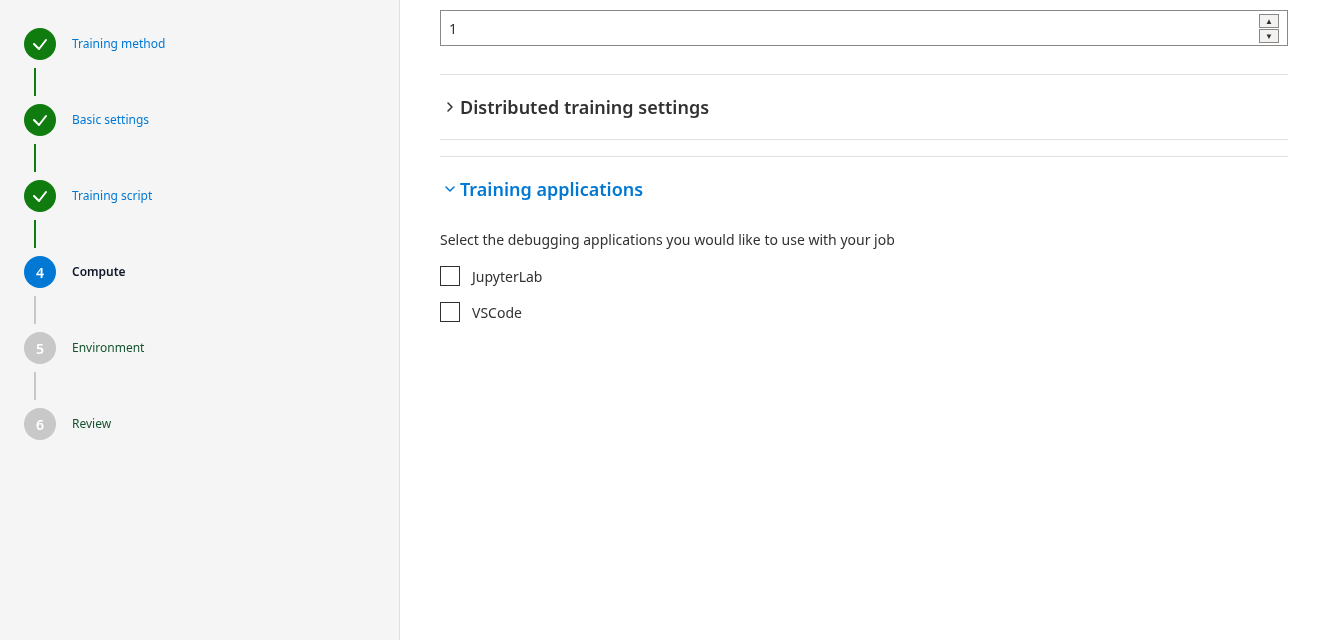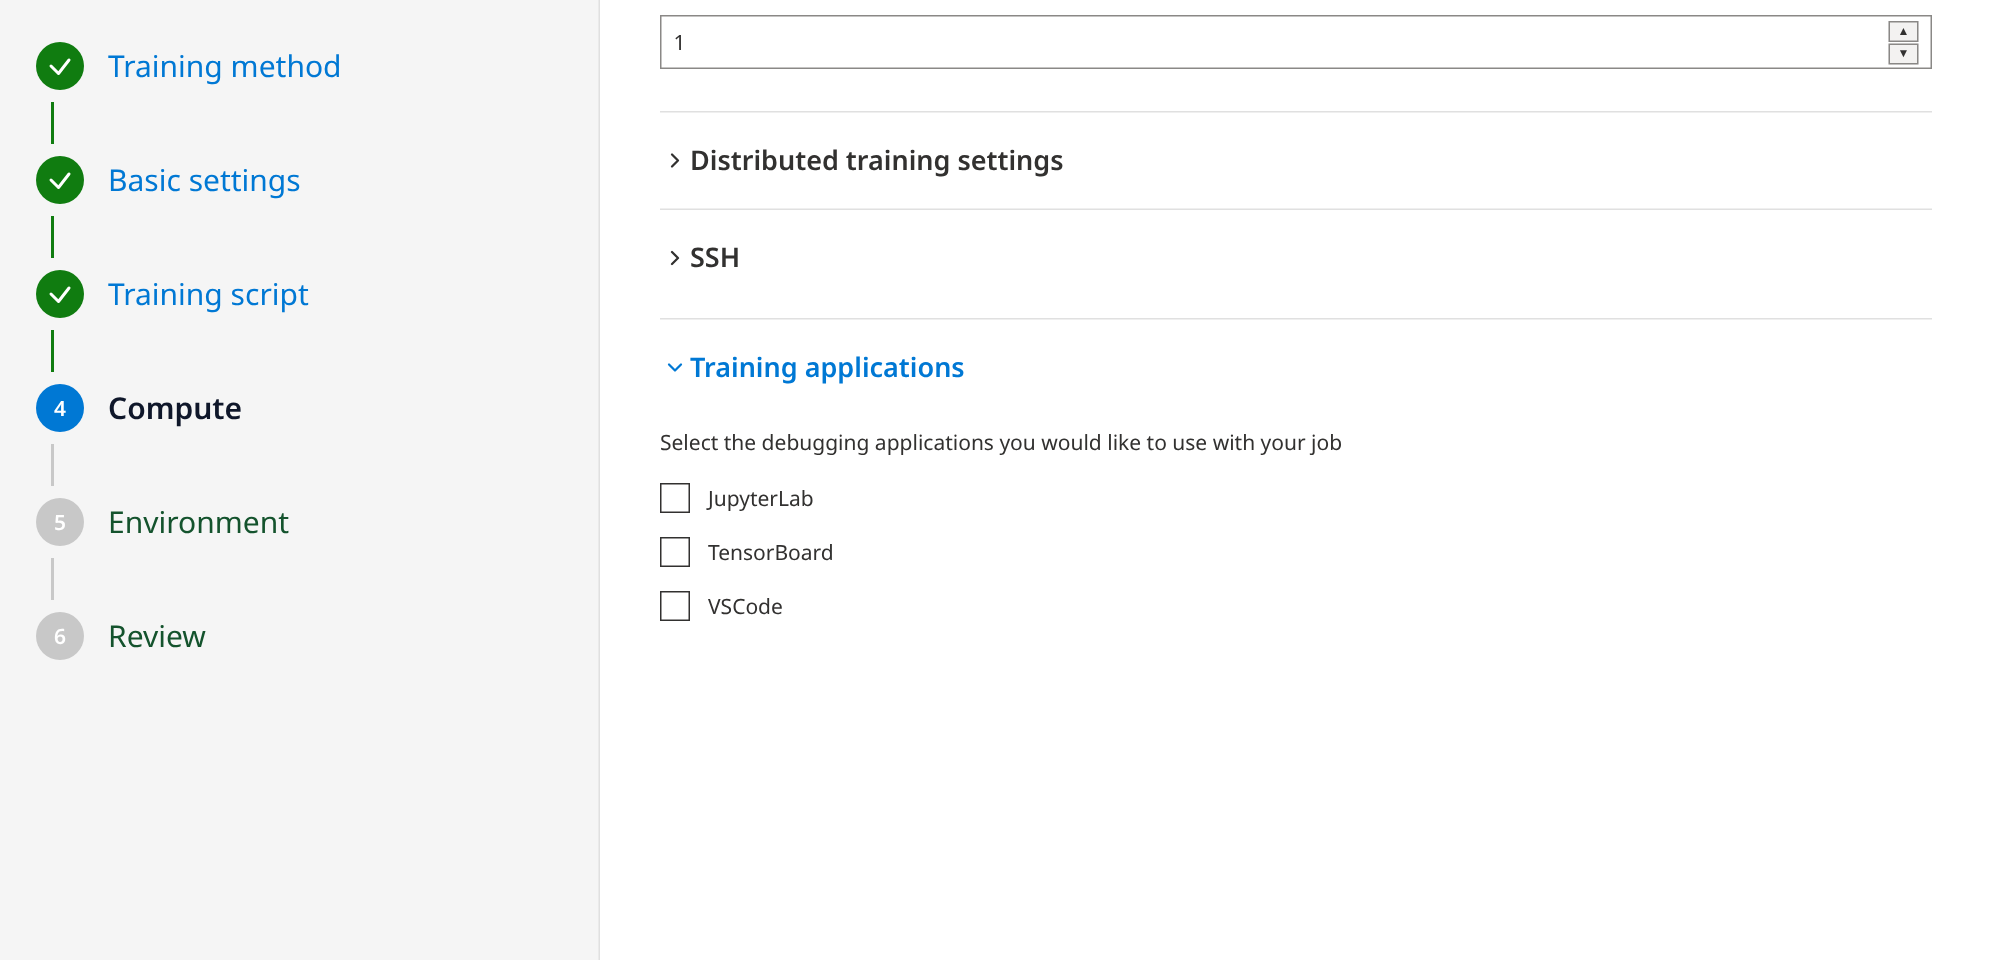--- a/index.html
+++ b/index.html
@@ -65,21 +65,21 @@
     .step-icon.inactive {
       background: #c8c8c8;
     }
 
     .step-icon svg {
       width: 18px;
       height: 18px;
     }
 
     .step-label {
-      font-size: 20px;
+      font-size: 12px;
       line-height: 32px;
     }
 
     .step-label.completed {
       color: #0078d4;
     }
 
     .step-label.active {
       color: #0f172a;
       font-weight: 600;
@@ -292,50 +292,38 @@
   <div class="section-header collapsed">
     <div class="chevron-icon">
       <svg width="16" height="16" viewBox="0 0 16 16" fill="none">
         <path d="M6 4l4 4-4 4" stroke="#323130" stroke-width="1.5" stroke-linecap="round" stroke-linejoin="round"></path>
       </svg>
     </div>
     <span class="section-title">Distributed training settings</span>
   </div>
 
   <hr class="section-divider">
-  <div class="section-header collapsed">
-    <div class="chevron-icon">
-      <svg width="16" height="16" viewBox="0 0 16 16" fill="none">
-        <path d="M6 4l4 4-4 4" stroke="#323130" stroke-width="1.5" stroke-linecap="round" stroke-linejoin="round"></path>
-      </svg>
-    </div>
-    <span class="section-title">SSH</span>
-  </div>
 
   <div class="section-gap"></div>
 
   <hr class="section-divider">
   <div class="section-header">
     <div class="chevron-icon">
       <svg width="16" height="16" viewBox="0 0 16 16" fill="none">
         <path d="M4 6l4 4 4-4" stroke="#0078d4" stroke-width="1.5" stroke-linecap="round" stroke-linejoin="round"></path>
       </svg>
     </div>
     <span class="section-title" style="color:#0078d4;">Training applications</span>
   </div>
 
   <p class="section-description">Select the debugging applications you would like to use with your job</p>
 
   <div class="checkbox-item">
     <div class="checkbox-box"></div>
     <span class="checkbox-label">JupyterLab</span>
   </div>
 
-  <div class="checkbox-item">
-    <div class="checkbox-box"></div>
-    <span class="checkbox-label">TensorBoard</span>
-  </div>
 
   <div class="checkbox-item">
     <div class="checkbox-box"></div>
     <span class="checkbox-label">VSCode</span>
   </div>
 </div>
 
 </body></html>

